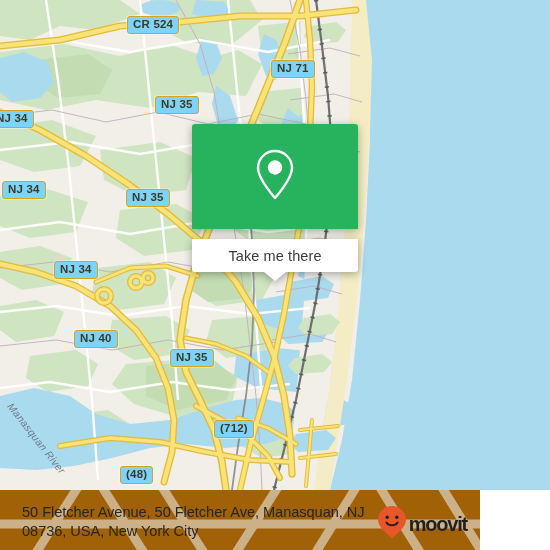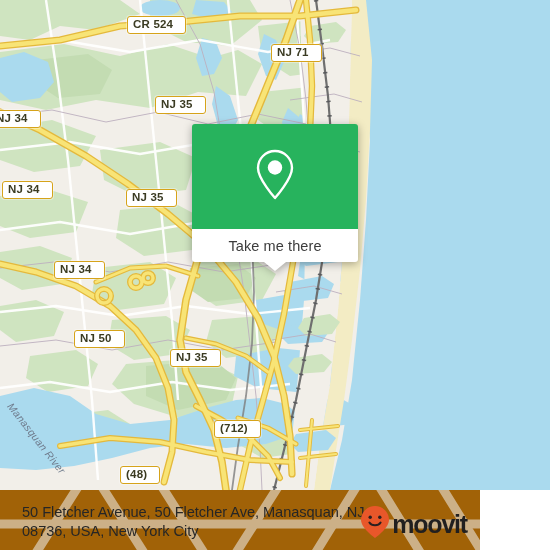--- a/index.html
+++ b/index.html
@@ -24,28 +24,28 @@
     position: absolute; left: 0; bottom: 0;
     background: rgba(255,255,255,0.80);
     padding: 3px 8px 3px 9px;
     font-size: 11.5px; color: #333; letter-spacing: .1px;
     white-space: nowrap;
   }
 
   
   .shield {
     position: absolute;
-    background: #ffffff;
+    background: #7dd3fc;
     border: 1.6px solid #d6a31a;
     border-radius: 3px;
     color: #3b3b22;
     font-size: 11.5px;
     font-weight: bold;
     letter-spacing: .2px;
-    padding: 1px 12px 2px 5px;
+    padding: 1px 5px 2px 5px;
     line-height: 13px;
     white-space: nowrap;
     box-shadow: 0 0 0 1px rgba(255,255,255,.35);
   }
 
   
   #river-label {
     position: absolute;
     font-size: 10.5px; color: #6f7b8c; font-style: italic;
     letter-spacing: .3px; white-space: nowrap;
@@ -65,20 +65,21 @@
     display: flex; align-items: center; justify-content: center;
     cursor: pointer;
   }
   #callout-bottom {
     background: #ffffff;
     height: 33px;
     border-radius: 0 0 3px 3px;
     display: flex; align-items: center; justify-content: center;
     position: relative;
     cursor: pointer;
+    margin-top: 10px;
   }
   #callout-label {
     font-size: 14.5px; color: #3c3c3c; letter-spacing: .1px;
   }
   #callout-tail {
     position: absolute; left: 50%; bottom: -9px; margin-left: -11px;
     width: 0; height: 0;
     border-left: 11px solid transparent;
     border-right: 11px solid transparent;
     border-top: 9px solid #ffffff;
@@ -96,21 +97,21 @@
   #address {
     position: absolute; left: 22px; top: 13px; width: 390px;
     font-size: 14.6px; line-height: 19px; color: #262626;
     letter-spacing: -.05px;
   }
   #logo {
     position: absolute; right: 13px; top: 15px;
     display: flex; align-items: center; gap: 2px;
   }
   #logo-word {
-    font-size: 25px; font-weight: bold; color: #211f1f;
+    font-size: 20px; font-weight: bold; color: #211f1f;
     letter-spacing: -1.2px; line-height: 30px;
   }
 </style>
 </head>
 <body>
 
 <div id="screen">
 
   <div id="map">
 
@@ -313,27 +314,27 @@
           <circle cx="136" cy="282" r="6"></circle>
           <circle cx="148" cy="278" r="5"></circle>
         </g>
       </svg>
     </div>
 
     <div id="river-label" style="left:10px; top:398px; transform: rotate(52deg);">Manasquan River</div>
 
     <div id="shields">
         <div class="shield" style="left: 127px; top: 16px;">CR 524</div>
-        <div class="shield" style="left: 271px; top: 44px;">NJ 71</div>
+        <div class="shield" style="left: 271px; top: 60px;">NJ 71</div>
         <div class="shield" style="left: 155px; top: 96px;">NJ 35</div>
         <div class="shield" style="left: -10px; top: 110px;">NJ 34</div>
         <div class="shield" style="left: 2px; top: 181px;">NJ 34</div>
         <div class="shield" style="left: 126px; top: 189px;">NJ 35</div>
         <div class="shield" style="left: 54px; top: 261px;">NJ 34</div>
-        <div class="shield" style="left: 74px; top: 330px;">NJ 50</div>
+        <div class="shield" style="left: 74px; top: 330px;">NJ 40</div>
         <div class="shield" style="left: 170px; top: 349px;">NJ 35</div>
         <div class="shield" style="left: 120px; top: 424px; margin-top: 42px;">(48)</div>
         <div class="shield" style="left: 214px; top: 420px;">(712)</div>
       </div>
 
 
     <div id="callout">
       <div id="callout-top">
         <span>
           <svg width="40" height="54" viewBox="0 0 40 54">

